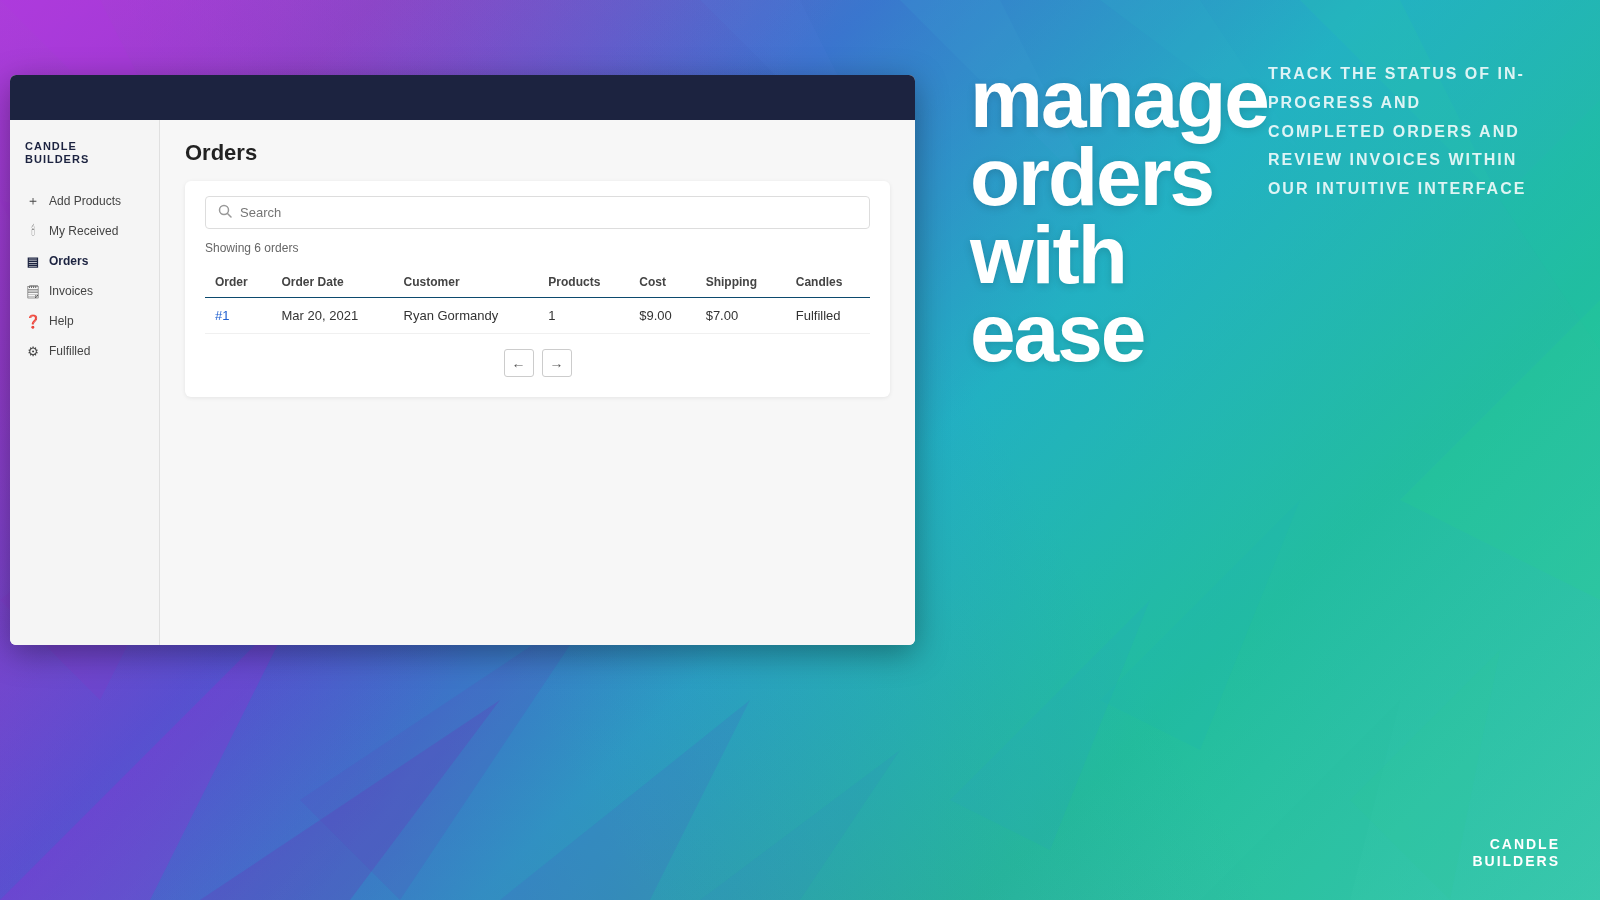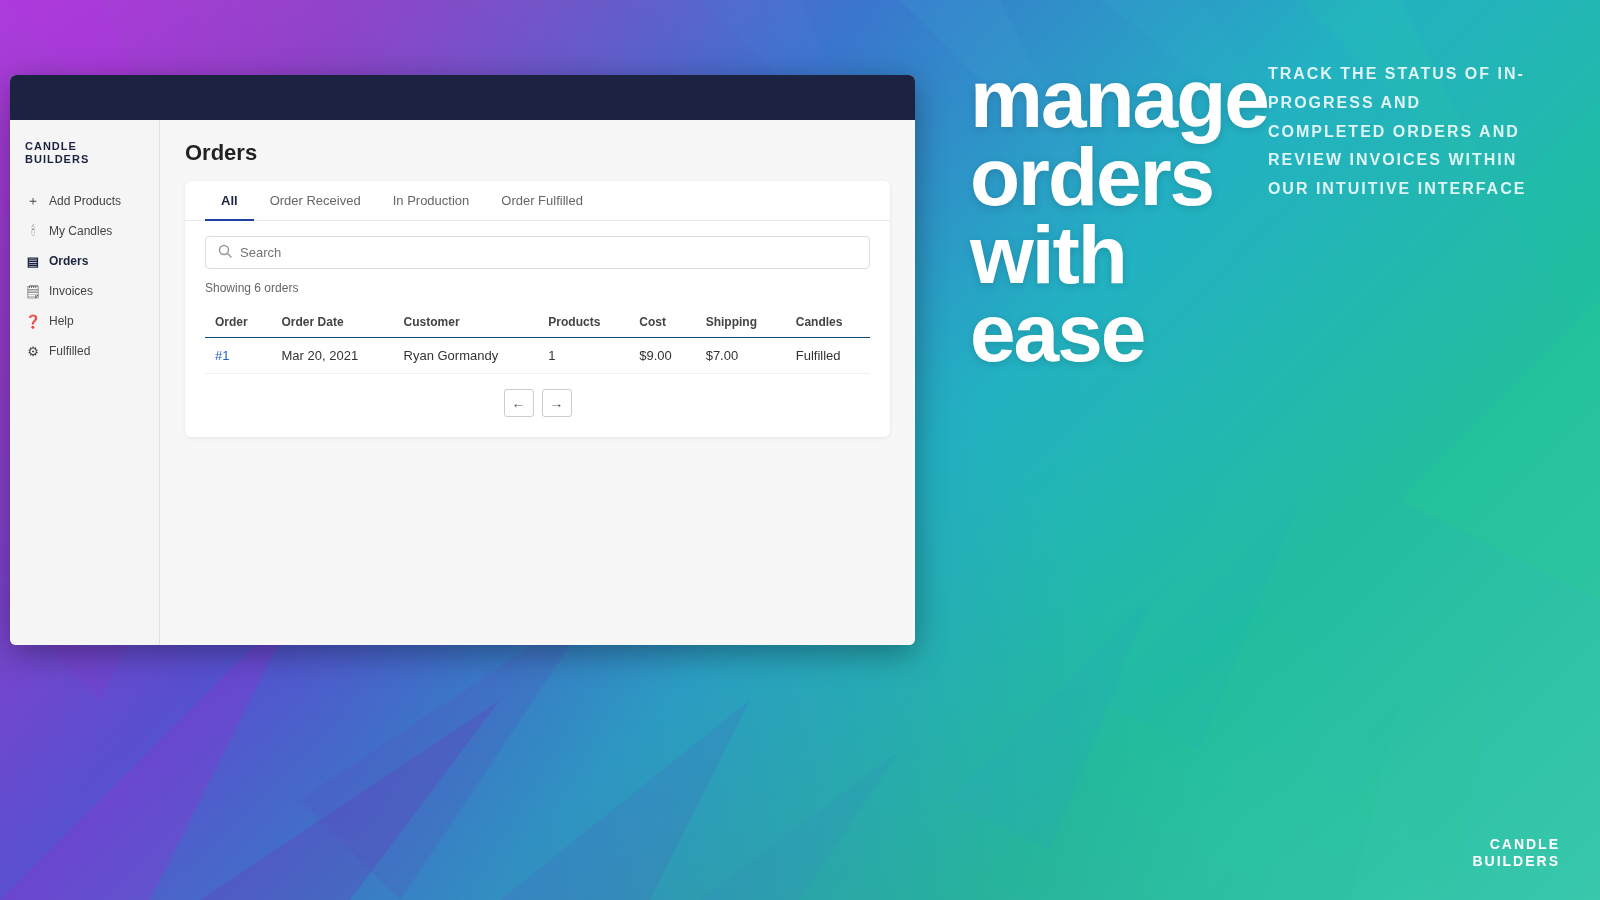--- a/index.html
+++ b/index.html
@@ -355,21 +355,21 @@
         <span class="logo-text">CANDLE</span>
         <span class="logo-text">BUILDERS</span>
       </div>
       <ul class="sidebar-nav">
         <li class="sidebar-item">
           <span class="nav-icon">＋</span>
           <span>Add Products</span>
         </li>
         <li class="sidebar-item">
           <span class="nav-icon">🕯</span>
-          <span>My Candles</span>
+          <span>My Received</span>
         </li>
         <li class="sidebar-item active">
           <span class="nav-icon">▤</span>
           <span>Orders</span>
         </li>
         <li class="sidebar-item">
           <span class="nav-icon">🗒</span>
           <span>Invoices</span>
         </li>
         <li class="sidebar-item">
@@ -381,26 +381,20 @@
           <span>Fulfilled</span>
         </li>
       </ul>
     </div>
 
     <div class="main-content">
       <h1 class="page-title">Orders</h1>
 
       <div class="tabs-panel">
 
-        <div class="tabs-header">
-          <div class="tab-item active">All</div>
-          <div class="tab-item">Order Received</div>
-          <div class="tab-item">In Production</div>
-          <div class="tab-item">Order Fulfilled</div>
-        </div>
 
         <div class="tabs-body">
 
           <div class="search-bar">
             <span class="search-icon-svg">
               <svg width="14" height="14" viewBox="0 0 14 14" fill="none" xmlns="http://www.w3.org/2000/svg">
                 <circle cx="6" cy="6" r="4.5" stroke="#999" stroke-width="1.5"></circle>
                 <line x1="9.5" y1="9.5" x2="13" y2="13" stroke="#999" stroke-width="1.5" stroke-linecap="round"></line>
               </svg>
             </span>

